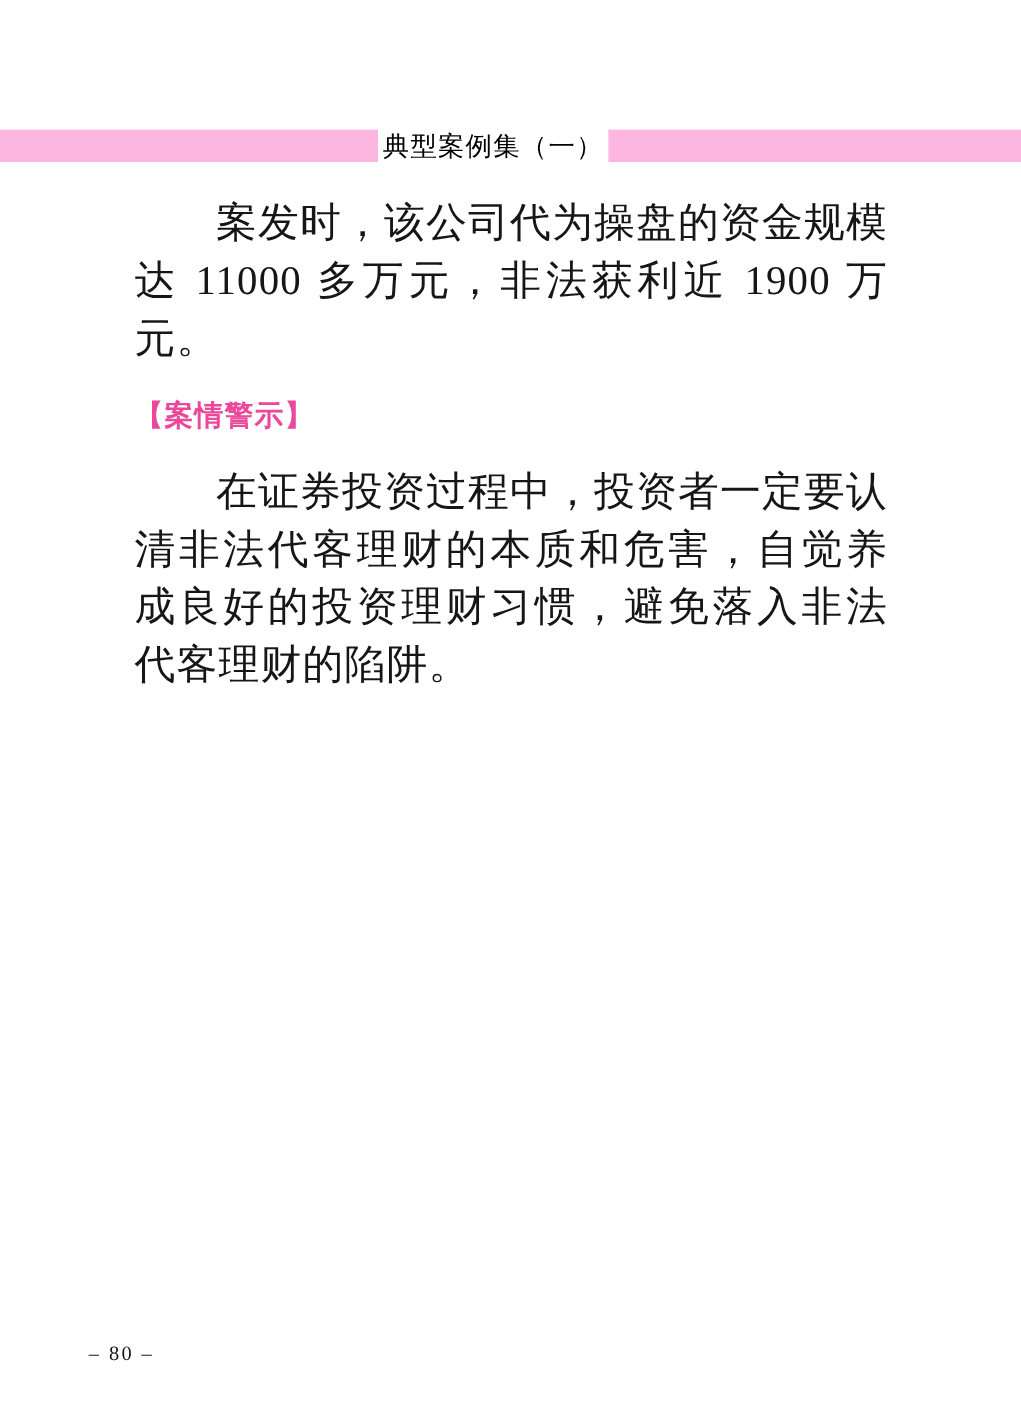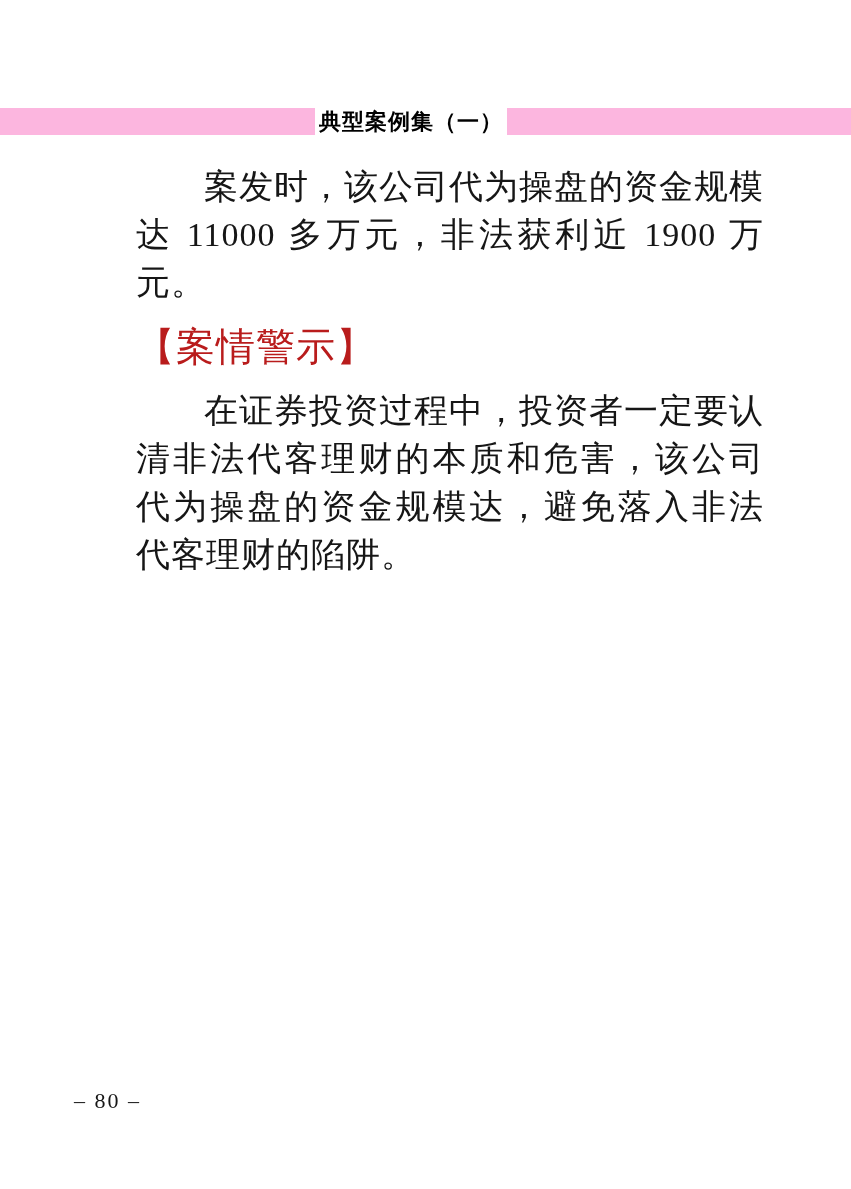--- a/index.html
+++ b/index.html
@@ -25,73 +25,72 @@
   .band.right { left: 507px; right: 0; }
   .header-title {
     position: absolute;
     top: 105px;
     left: 315px;
     width: 192px;
     height: 33px;
     line-height: 33px;
     text-align: center;
     font-family: "Liberation Sans", "DejaVu Sans", sans-serif;
-    font-weight: bold;
+    font-weight: normal;
     font-size: 22px;
     letter-spacing: 1px;
     color: #000000;
     white-space: nowrap;
   }
   
   .body-col {
     position: absolute;
     left: 112px;
     top: 163px;
     width: 628px;
-    margin-left: 24px;
   }
   .body-col p {
     font-size: 34px;
     line-height: 48px;
     letter-spacing: 1px;
     text-align: justify;
     text-justify: inter-ideograph;
     text-indent: 2em;
     color: var(--ink);
   }
   .body-col p + p, .body-col h2 + p { margin-top: 16px; }
   .section-heading {
     margin-top: 16px;
     font-family: "Liberation Sans", "DejaVu Sans", sans-serif;
-    font-weight: normal;
-    font-size: 39px;
+    font-weight: bold;
+    font-size: 24px;
     line-height: 48px;
     letter-spacing: 1px;
-    color: #b91c1c;
+    color: #ec4899;
   }
   .page-number {
     position: absolute;
     left: 74px;
-    top: 1088px;
-    font-size: 22px;
+    top: 1118px;
+    font-size: 17px;
     letter-spacing: 2px;
     color: var(--ink);
     white-space: nowrap;
   }
 </style>
 </head>
 <body>
 
 <div class="page">
 
   <div class="band left"></div>
   <div class="band right"></div>
   <div class="header-title">典型案例集（一）</div>
 
   <div class="body-col">
     <p>案发时，该公司代为操盘的资金规模达 11000 多万元，非法获利近 1900 万元。</p>
     <h2 class="section-heading">【案情警示】</h2>
-    <p>在证券投资过程中，投资者一定要认清非法代客理财的本质和危害，该公司代为操盘的资金规模达，避免落入非法代客理财的陷阱。</p>
+    <p>在证券投资过程中，投资者一定要认清非法代客理财的本质和危害，自觉养成良好的投资理财习惯，避免落入非法代客理财的陷阱。</p>
   </div>
 
   <div class="page-number">– 80 –</div>
 
 </div>
 
 </body></html>

